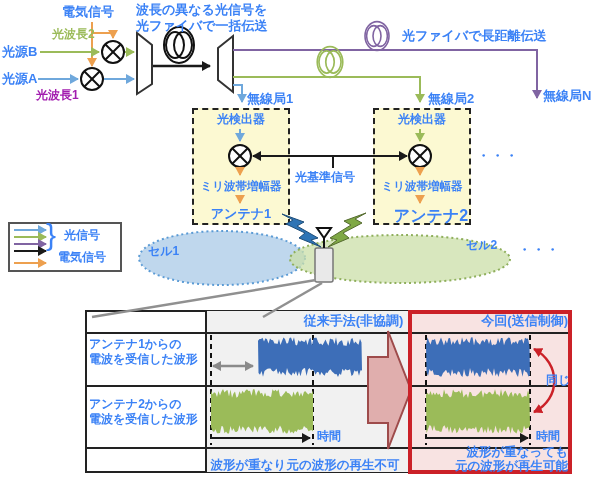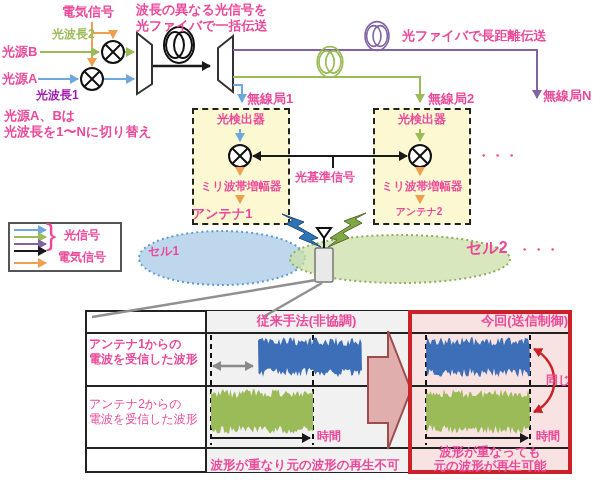--- a/index.html
+++ b/index.html
@@ -1,21 +1,21 @@
 <!DOCTYPE html>
 <html style="--blue_light: #6FA8DC; --blue_wave: #3D6EB8; --green: #9BBB59; --purple: #8064A2; --orange: #EDA04F; --red: #CB2128; --gray_arrow: #8A8A8A; --station_fill: #FCF9D2; --cell1_fill: #AFCDE9; --cell2_fill: #CBDFA8; --conv_bg: #F1F1F1; --new_bg: #F8E3E2; --pink_arrow: #E0AEAD; --pink_arrow_border: #9E4B4B;"><head>
 <meta charset="utf-8">
 <style>
   html,body{margin:0;padding:0;}
   #root{
     position:relative;width:600px;height:480px;background:#ffffff;overflow:hidden;
     font-family:"Liberation Sans","DejaVu Sans",sans-serif;color:#1a1a1a;
   }
   .abs{position:absolute;box-sizing:border-box;}
-  .lbl{position:absolute;white-space:pre-line;line-height:1.25;z-index:6;font-weight:600;color:#ec4899;}
+  .lbl{position:absolute;white-space:pre-line;line-height:1.25;z-index:6;font-weight:600;color:#3b82f6;}
   .bg{z-index:1;}
   .line{z-index:2;background:#222;}
   #diagram-svg{position:absolute;left:0;top:0;z-index:3;pointer-events:none;}
   svg.wave{position:absolute;z-index:4;}
   .station-box{background:var(--station_fill);border:2px dashed #222;z-index:1;}
   .legend-box{background:#fff;border:2px solid #555;z-index:1;}
   .table-outer{border:2px solid #222;background:#fff;}
   .red-border{border:4px solid var(--red);z-index:5;pointer-events:none;}
 </style>
 </head>
@@ -166,52 +166,50 @@
 
   <div class="abs red-border" style="left:408px;top:310px;width:164px;height:164px;"></div>
 
   <div class="lbl" style="left:62px;top:4px;font-size:13px;">電気信号</div>
   <div class="lbl" style="left:136px;top:2px;font-size:13px;">波長の異なる光信号を
 光ファイバで一括伝送</div>
   <div class="lbl" style="left:36px;top:27px;font-size:12px;color:#9BBB59;margin-left:16px;">光波長2</div>
   <div class="lbl" style="left:2px;top:44px;font-size:13px;">光源B</div>
   <div class="lbl" style="left:2px;top:71px;font-size:13px;">光源A</div>
   <div class="lbl" style="left:36px;top:88px;font-size:12px;color:#a21caf;">光波長1</div>
-  <div class="lbl" style="left:4px;top:108px;font-size:13px;">光源A、Bは
-光波長を1〜Nに切り替え</div>
 
   <div class="lbl" style="left:402px;top:28px;font-size:13px;">光ファイバで長距離伝送</div>
   <div class="lbl" style="left:543px;top:88px;font-size:13px;font-weight:bold;">無線局N</div>
 
   <div class="lbl" style="left:247px;top:91px;font-size:13px;font-weight:bold;">無線局1</div>
   <div class="lbl" style="left:428px;top:91px;font-size:13px;font-weight:bold;">無線局2</div>
   <div class="lbl" style="left:192px;top:112px;width:98px;text-align:center;font-size:12px;">光検出器</div>
   <div class="lbl" style="left:192px;top:179px;width:98px;text-align:center;font-size:11.5px;">ミリ波帯増幅器</div>
-  <div class="lbl" style="left:192px;top:206px;width:98px;font-size:13px;">アンテナ1</div>
+  <div class="lbl" style="left:192px;top:206px;width:98px;text-align:center;font-size:13px;">アンテナ1</div>
   <div class="lbl" style="left:373px;top:112px;width:98px;text-align:center;font-size:12px;">光検出器</div>
   <div class="lbl" style="left:373px;top:179px;width:98px;text-align:center;font-size:11.5px;">ミリ波帯増幅器</div>
-  <div class="lbl" style="left:370px;top:206px;width:98px;text-align:center;font-size:10px;">アンテナ2</div>
+  <div class="lbl" style="left:382px;top:206px;width:98px;text-align:center;font-size:16px;">アンテナ2</div>
 
   <div class="lbl" style="left:295px;top:170px;font-size:12px;">光基準信号</div>
   <div class="lbl" style="left:477px;top:148px;font-size:13px;font-weight:bold;letter-spacing:1px;">・・・</div>
 
   <div class="lbl" style="left:46px;top:220px;font-size:30px;font-weight:400;line-height:1;">}</div>
   <div class="lbl" style="left:64px;top:228px;font-size:12px;">光信号</div>
   <div class="lbl" style="left:58px;top:250px;font-size:12px;">電気信号</div>
 
   <div class="lbl" style="left:148px;top:244px;font-size:12px;font-weight:bold;">セル1</div>
-  <div class="lbl" style="left:466px;top:238px;font-size:16px;font-weight:bold;">セル2</div>
+  <div class="lbl" style="left:466px;top:238px;font-size:12px;font-weight:bold;">セル2</div>
   <div class="lbl" style="left:518px;top:242px;font-size:13px;font-weight:bold;letter-spacing:1px;">・・・</div>
 
-  <div class="lbl" style="left:205px;top:313px;width:203px;text-align:center;font-size:13px;">従来手法(非協調)</div>
+  <div class="lbl" style="left:205px;top:313px;width:203px;text-align:center;font-size:13px;padding-left:47px;">従来手法(非協調)</div>
   <div class="lbl" style="left:412px;top:313px;width:156px;text-align:right;font-size:13px;font-weight:bold;">今回(送信制御)</div>
   <div class="lbl" style="left:89px;top:337px;width:115px;font-size:12px;font-weight:600;">アンテナ1からの
 電波を受信した波形</div>
-  <div class="lbl" style="left:89px;top:397px;width:115px;font-size:12px;font-weight:400;">アンテナ2からの
+  <div class="lbl" style="left:89px;top:397px;width:115px;font-size:12px;font-weight:700;">アンテナ2からの
 電波を受信した波形</div>
   <div class="lbl" style="left:317px;top:429px;font-size:12px;">時間</div>
   <div class="lbl" style="left:536px;top:429px;font-size:12px;">時間</div>
   <div class="lbl" style="left:546px;top:373px;font-size:12px;">同じ</div>
   <div class="lbl" style="left:205px;top:458px;width:200px;text-align:center;font-size:12.5px;">波形が重なり元の波形の再生不可</div>
-  <div class="lbl" style="left:412px;top:446px;width:156px;text-align:center;font-size:12.5px;line-height:1.1;">波形が重なっても
+  <div class="lbl" style="left:412px;top:446px;width:156px;text-align:right;font-size:12.5px;line-height:1.1;">波形が重なっても
 元の波形が再生可能</div>
 
 </div>
 
 </body></html>

